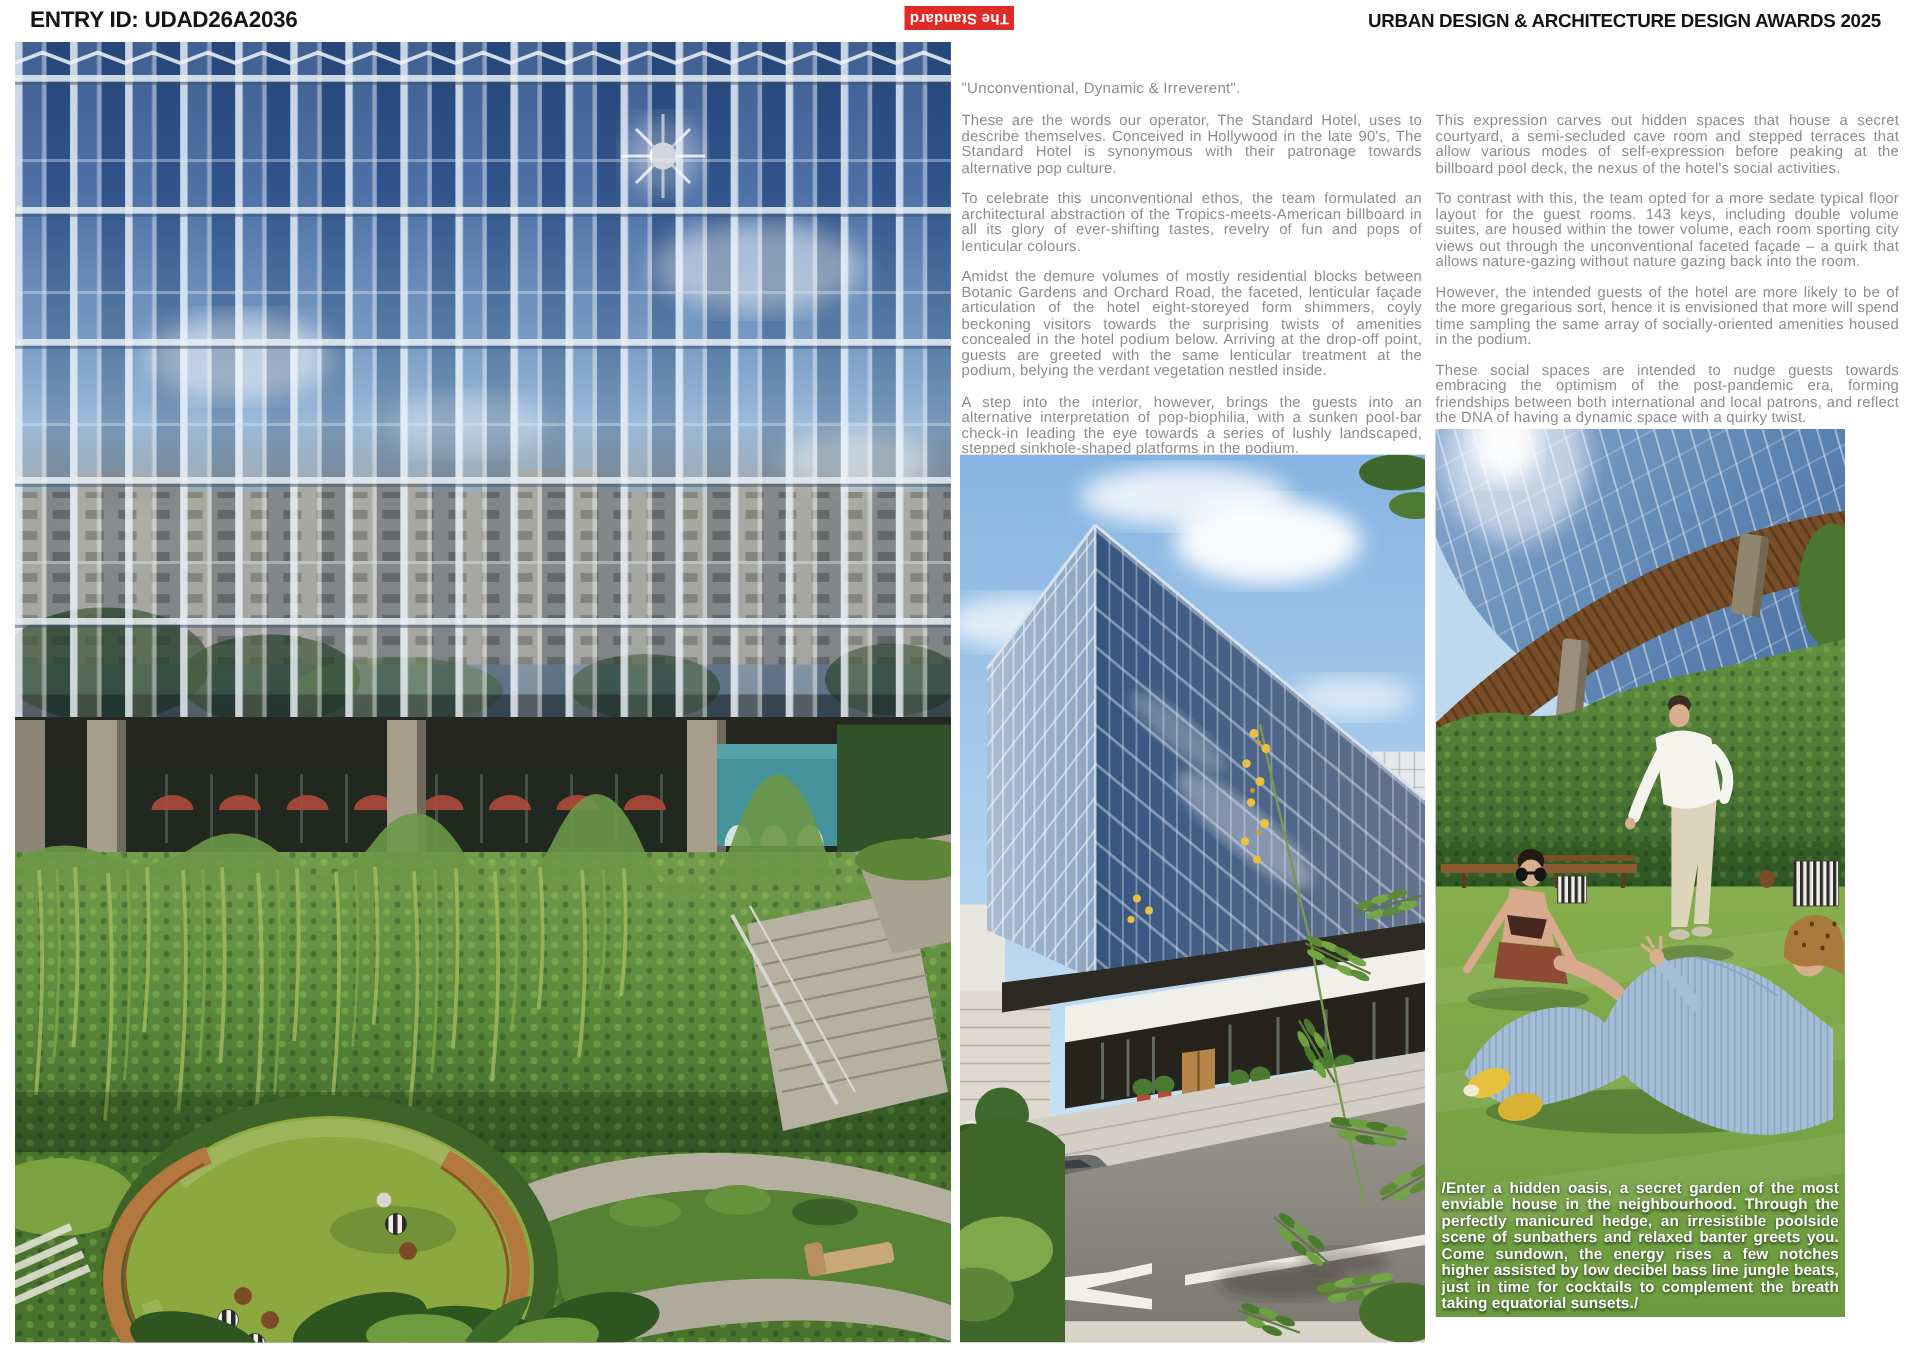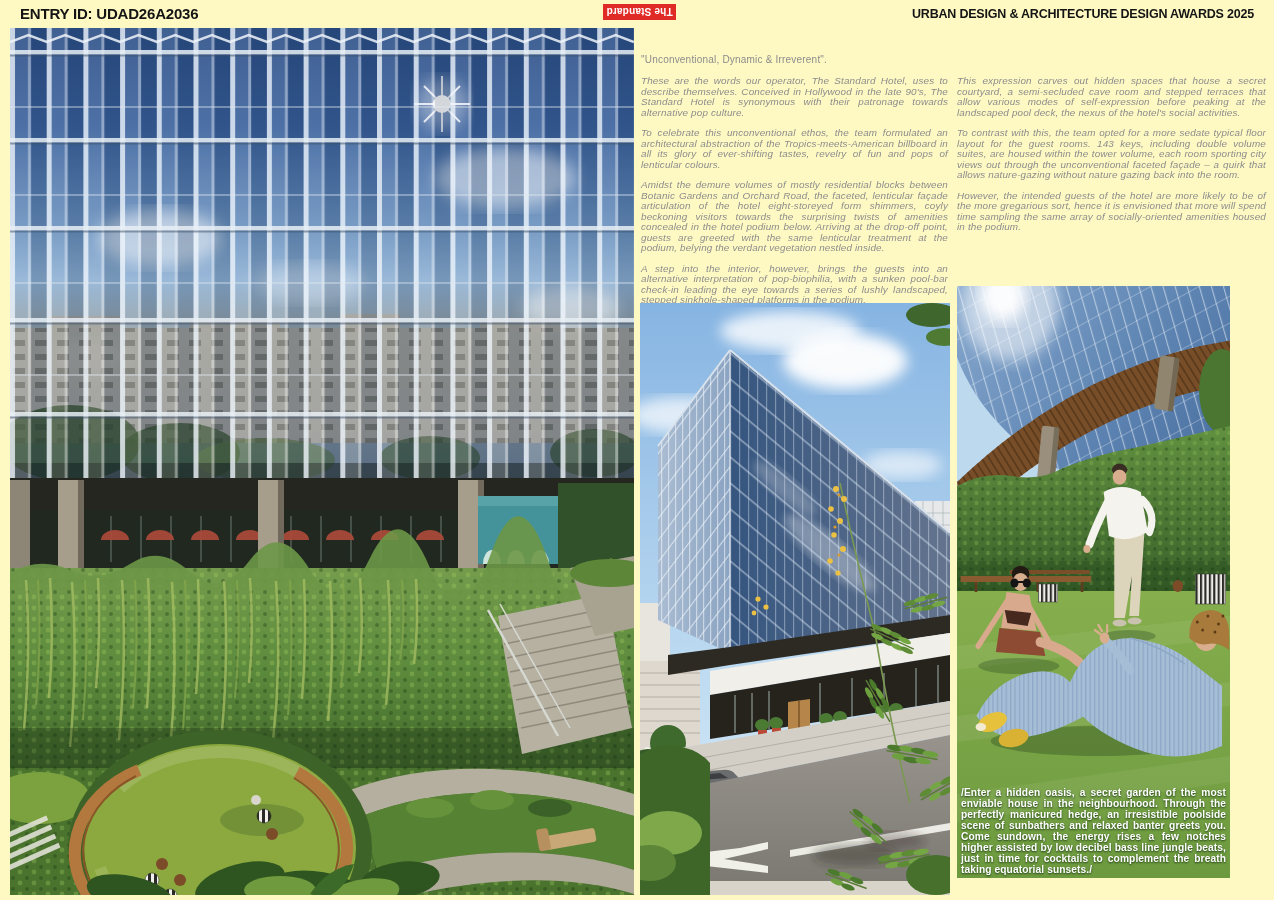--- a/index.html
+++ b/index.html
@@ -1,37 +1,37 @@
 <!DOCTYPE html>
 <html><head>
 <meta charset="utf-8">
 <style>
   html,body{margin:0;padding:0;background:#e9e9e9;}
-  .page{position:relative;width:1274px;height:900px;background:#fef9c3;overflow:hidden;
+  .page{position:relative;width:1274px;height:900px;background:#ffffff;overflow:hidden;
         font-family:"Liberation Sans",sans-serif;}
   
   .hdr-entry{position:absolute;left:20px;top:5px;font-size:15px;font-weight:bold;
              letter-spacing:-0.2px;color:#141414;white-space:nowrap;}
   .hdr-title{position:absolute;right:20px;top:7px;font-size:12.5px;font-weight:bold;
              letter-spacing:-0.2px;color:#141414;white-space:nowrap;margin-left:24px;}
   .hdr-logo{position:absolute;left:603px;top:4px;width:73px;height:16px;background:#e02a26;
             display:flex;align-items:center;justify-content:center;transform:rotate(180deg);
             color:#ffffff;font-size:10px;font-weight:bold;letter-spacing:0.2px;}
   
   figure{margin:0;padding:0;position:absolute;overflow:hidden;background:#cdd6de;}
   .photo-left{left:10px;top:28px;width:624px;height:867px;}
   .photo-mid{left:640px;top:303px;width:310px;height:592px;}
   .photo-right{left:957px;top:286px;width:273px;height:592px;}
   figure svg{display:block;width:100%;height:100%;}
   
   .quote{position:absolute;left:641px;top:54px;width:308px;font-size:10px;color:#8c8c8c;
          letter-spacing:0.2px;}
   .col{position:absolute;top:76px;font-size:9.9px;line-height:10.5px;color:#8c8c8c;
        text-align:justify;letter-spacing:0.15px;}
-  .col p{margin:0 0 10px 0;font-style:italic;}
+  .col p{margin:0 0 10px 0;}
   .col1{left:641px;width:307px;}
   .col2{left:957px;width:309px;}
   
   .photo-caption{position:absolute;left:4px;right:4px;bottom:3px;color:#ffffff;
       font-weight:bold;font-size:10.2px;line-height:11px;text-align:justify;
       letter-spacing:0.1px;text-shadow:0 1px 2px rgba(10,40,10,0.85);}
 </style>
 </head>
 <body>
 
@@ -287,23 +287,24 @@
   </figure>
 
   <div class="quote">"Unconventional, Dynamic &amp; Irreverent".</div>
   <div class="col col1">
       <p>These are the words our operator, The Standard Hotel, uses to describe themselves. Conceived in Hollywood in the late 90's, The Standard Hotel is synonymous with their patronage towards alternative pop culture.</p>
       <p>To celebrate this unconventional ethos, the team formulated an architectural abstraction of the Tropics-meets-American billboard in all its glory of ever-shifting tastes, revelry of fun and pops of lenticular colours.</p>
       <p>Amidst the demure volumes of mostly residential blocks between Botanic Gardens and Orchard Road, the faceted, lenticular façade articulation of the hotel eight-storeyed form shimmers, coyly beckoning visitors towards the surprising twists of amenities concealed in the hotel podium below. Arriving at the drop-off point, guests are greeted with the same lenticular treatment at the podium, belying the verdant vegetation nestled inside.</p>
       <p>A step into the interior, however, brings the guests into an alternative interpretation of pop-biophilia, with a sunken pool-bar check-in leading the eye towards a series of lushly landscaped, stepped sinkhole-shaped platforms in the podium.</p>
     </div>
   <div class="col col2">
-      <p>This expression carves out hidden spaces that house a secret courtyard, a semi-secluded cave room and stepped terraces that allow various modes of self-expression before peaking at the landscaped pool deck, the nexus of the hotel's social activities.</p>
+      <p>This expression carves out hidden spaces that house a secret courtyard, a semi-secluded cave room and stepped terraces that allow various modes of self-expression before peaking at the billboard pool deck, the nexus of the hotel's social activities.</p>
       <p>To contrast with this, the team opted for a more sedate typical floor layout for the guest rooms. 143 keys, including double volume suites, are housed within the tower volume, each room sporting city views out through the unconventional faceted façade – a quirk that allows nature-gazing without nature gazing back into the room.</p>
       <p>However, the intended guests of the hotel are more likely to be of the more gregarious sort, hence it is envisioned that more will spend time sampling the same array of socially-oriented amenities housed in the podium.</p>
+      <p>These social spaces are intended to nudge guests towards embracing the optimism of the post-pandemic era, forming friendships between both international and local patrons, and reflect the DNA of having a dynamic space with a quirky twist.</p>
     </div>
 
   <figure class="photo-mid">
     <svg viewBox="0 0 310 592" preserveAspectRatio="none">
       <defs>
         <linearGradient id="g2sky" x1="0" y1="0" x2="0" y2="1">
           <stop offset="0" stop-color="#86b4e2"></stop>
             <stop offset=".6" stop-color="#bcdaf1"></stop>
           <stop offset="1" stop-color="#dcedf8"></stop>
         </linearGradient>

